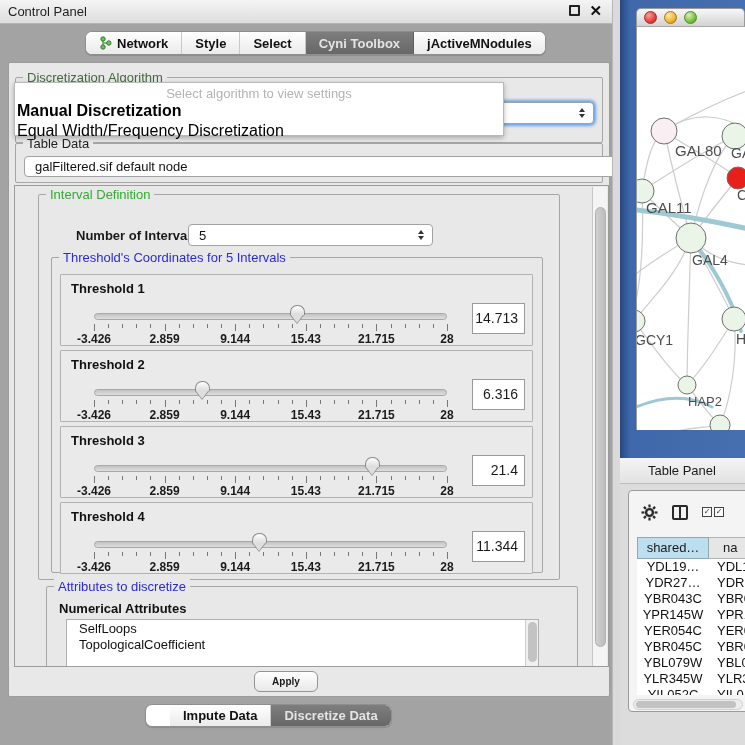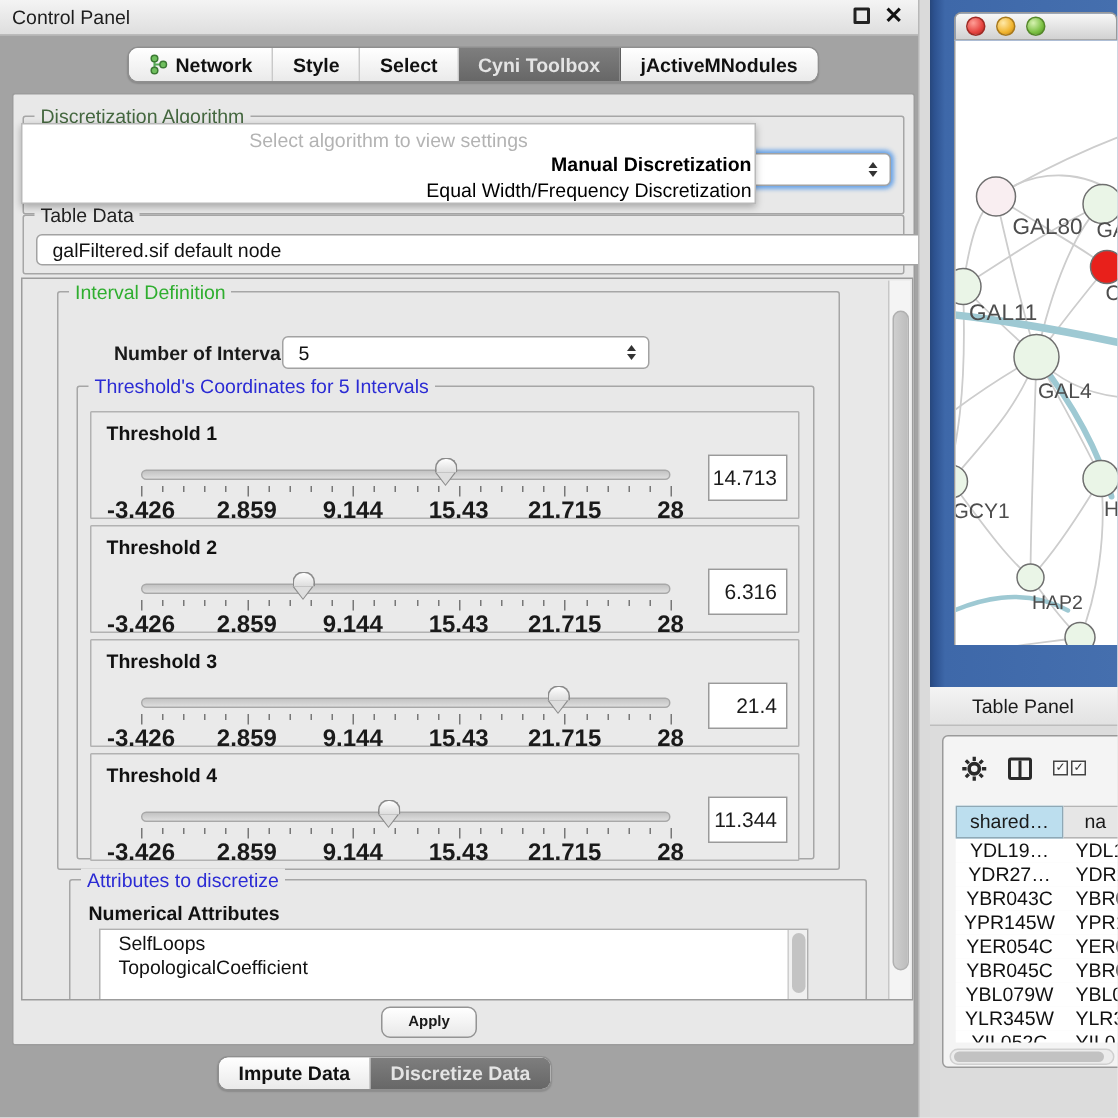--- a/index.html
+++ b/index.html
@@ -40,21 +40,21 @@
   .combo-arrows { position:absolute; right:8px; top:50%; transform:translateY(-50%); display:flex; flex-direction:column; gap:2px; }
   .combo-arrows i { display:block; width:0; height:0; border-left:3.5px solid transparent; border-right:3.5px solid transparent; }
   .combo-arrows .up { border-bottom:4px solid #333; }
   .combo-arrows .dn { border-top:4px solid #333; }
   .focus-ring { box-shadow:0 0 3px 2px rgba(92,156,232,.9); }
 
   
   .algo-popup { position:absolute; left:5px; top:19px; width:490px; height:54px; background:#fff;
     border:1px solid #b9b9b9; box-shadow:0 2px 5px rgba(0,0,0,.28); z-index:30; }
   .algo-hint { text-align:center; color:#b3b3b3; font-size:13px; padding-top:3px; }
-  .algo-opt { font-size:13px; padding:1px 2px; color:#000;text-align:right; }
+  .algo-opt { font-size:16px; padding:1px 2px; color:#000; }
   .algo-opt.bold { font-weight:bold; }
 
   
   .viewport { position:absolute; left:5px; top:122px; width:595px; height:482px;
     border:1px solid #9c9c9c; background:#e8e8e8; overflow:hidden; }
   .v-scrollbar { position:absolute; right:1px; top:1px; width:15px; height:480px;
     background:#f4f4f4; border-left:1px solid #c7c7c7; }
   .v-thumb { position:absolute; left:2px; top:20px; width:11px; height:440px;
     background:linear-gradient(90deg,#cfcfcf,#bdbdbd); border-radius:6px; border:1px solid #b0b0b0; }
 
@@ -70,37 +70,37 @@
     border:1px solid #8a8a8a; border-bottom:none; border-radius:7px 7px 0 0;
     background:linear-gradient(#fefefe,#dcdcdc); z-index:3; }
   .thumb::before { content:""; position:absolute; left:-1px; top:9px; width:0; height:0;
     border-left:7.5px solid transparent; border-right:7.5px solid transparent; border-top:9px solid #8a8a8a; }
   .thumb::after { content:""; position:absolute; left:0; top:9px; width:0; height:0;
     border-left:6.5px solid transparent; border-right:6.5px solid transparent; border-top:8px solid #dedede; }
   .ticks { position:absolute; left:0; top:49px; width:100%; height:8px; }
   .tick { position:absolute; top:0; width:1px; background:#777; }
   .tick.minor { height:4px; } .tick.major { height:7px; }
   .tick-labels { position:absolute; left:0; top:57px; width:100%; height:12px; }
-  .tick-lab { position:absolute; transform:translateX(-50%); font-size:16px; font-weight:bold; color:#1a1a1a; white-space:nowrap; }
+  .tick-lab { position:absolute; transform:translateX(-50%); font-size:12px; font-weight:bold; color:#1a1a1a; white-space:nowrap; }
   .val-box { position:absolute; right:7px; top:28px; width:53px; height:31px; background:#fff;
     border:1px solid #9a9a9a; font-size:14px; text-align:right; line-height:29px; padding-right:6px; }
 
   
   .attr-sub { position:absolute; font-weight:bold; font-size:13px; color:#111; }
   .attr-list { position:absolute; background:#fff; border:1px solid #b0b0b0; overflow:hidden; }
   .attr-item { font-size:13px; padding:1px 4px 1px 12px; height:16px; color:#111; }
   .list-sb { position:absolute; top:0; right:0; width:13px; height:100%; background:#f0f0f0; border-left:1px solid #cecece; }
   .list-sb-thumb { position:absolute; left:2px; top:2px; width:9px; height:40px; background:#c3c3c3; border-radius:5px; }
 
   .apply-btn { position:absolute; left:245px; top:608px; width:64px; height:21px;
     background:linear-gradient(#ffffff,#e8e8e8); border:1px solid #949494; border-radius:6px;
     font-size:10px; font-weight:bold; text-align:center; line-height:19px; }
 
   .bottom-tabbar { position:absolute; left:145px; top:704px; height:23px; display:flex;
-    border:1px solid #8f8f8f; border-radius:7px; overflow:hidden; background:#fff; box-shadow:0 1px 1px rgba(0,0,0,.15); }
+    border:1px solid #8f8f8f; border-radius:7px; overflow:hidden; background:#fff; box-shadow:0 1px 1px rgba(0,0,0,.15);padding-left:24px; }
 
   
   .splitter { position:absolute; left:612px; top:0; width:8px; height:745px; background:#dadada; border-left:1px solid #b8b8b8; }
 
   
   .desktop { position:absolute; left:620px; top:0; width:125px; height:458px;
     background:linear-gradient(90deg,#27477c 0px,#2d5290 3px,#3e68a9 10px,#456fae 100%); }
   .net-window { position:absolute; left:16px; top:8px; width:109px; height:422px; }
   .nw-titlebar { height:19px; background:linear-gradient(#f8f8f8,#d2d2d2);
     border:1px solid #9a9a9a; border-bottom:1px solid #a8a8a8; border-radius:5px 5px 0 0;

